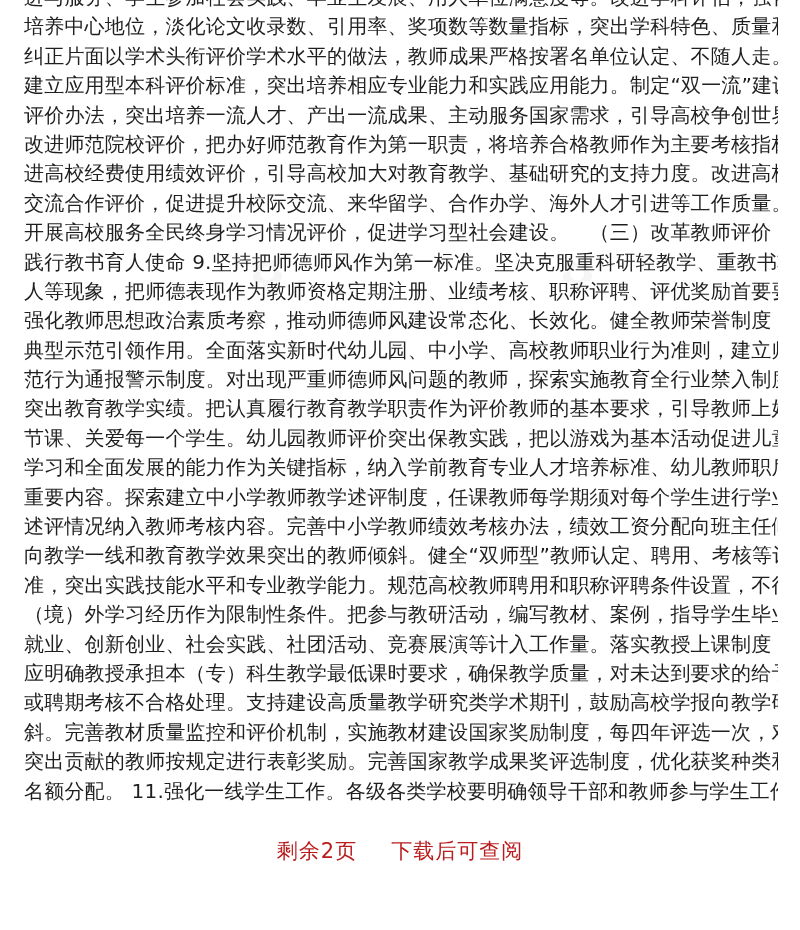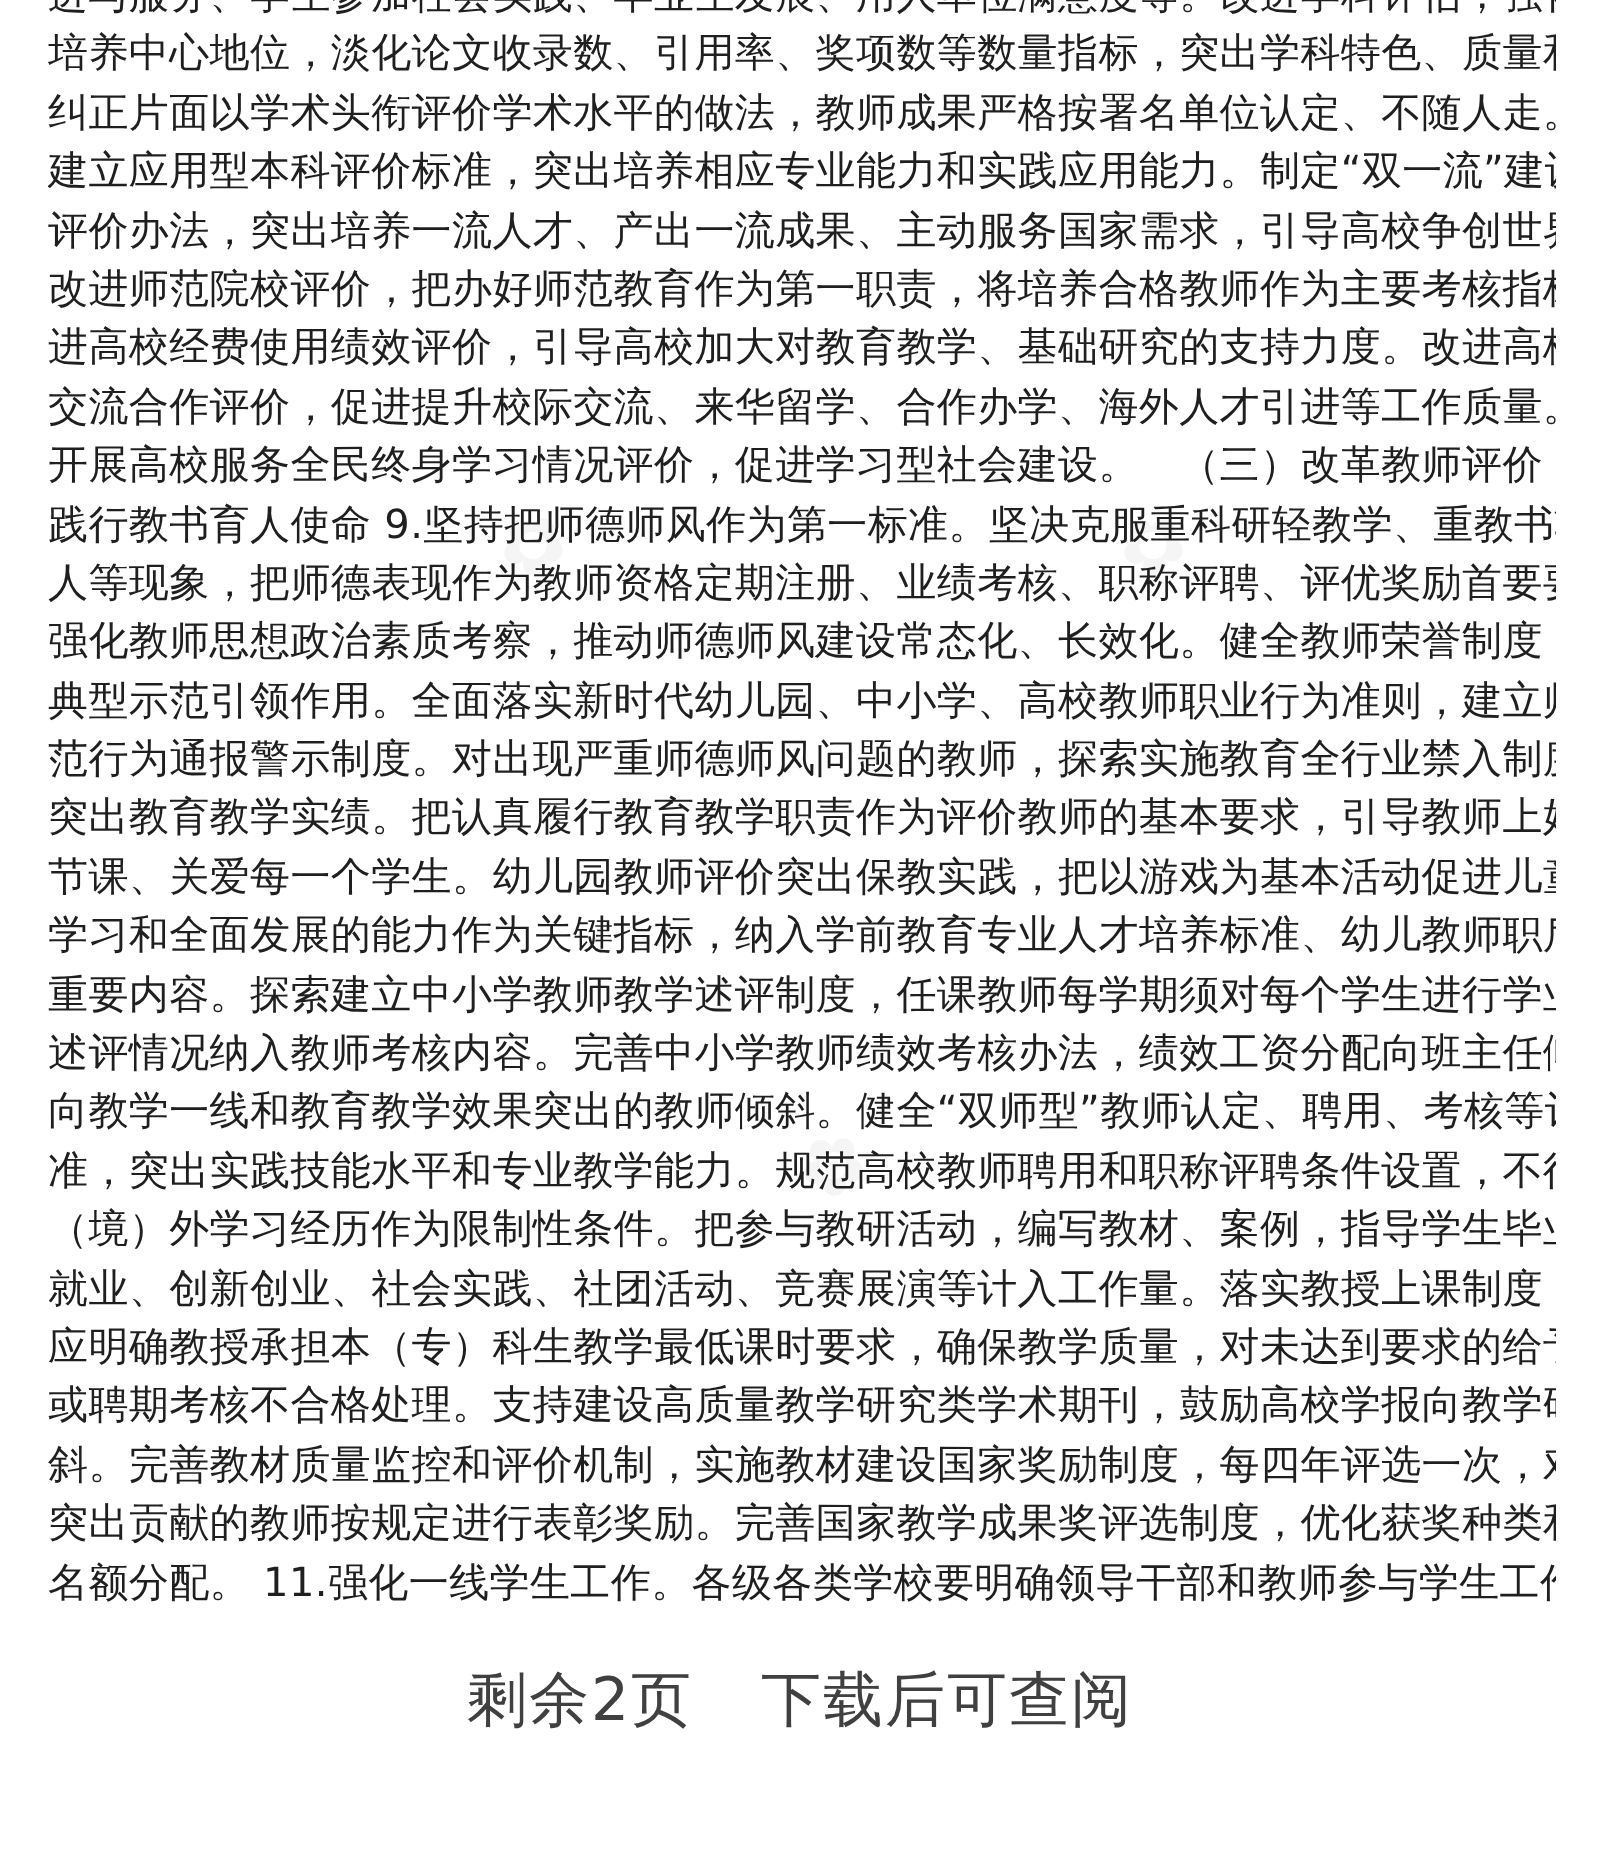--- a/index.html
+++ b/index.html
@@ -49,22 +49,22 @@
       transform: rotate(-40deg);
       pointer-events: none;
       white-space: nowrap;
     }
     .more-banner {
       position: absolute;
       left: 0;
       top: 826px;
       width: 800px;
       text-align: center;
-      font-size: 30px;
-      color: #404040;
+      font-size: 21px;
+      color: #b91c1c;
       letter-spacing: 1px;
       line-height: 50px;
     }
     .more-banner .gap {
       display: inline-block;
       width: 34px;
     }
   </style>
 </head>
 <body>

